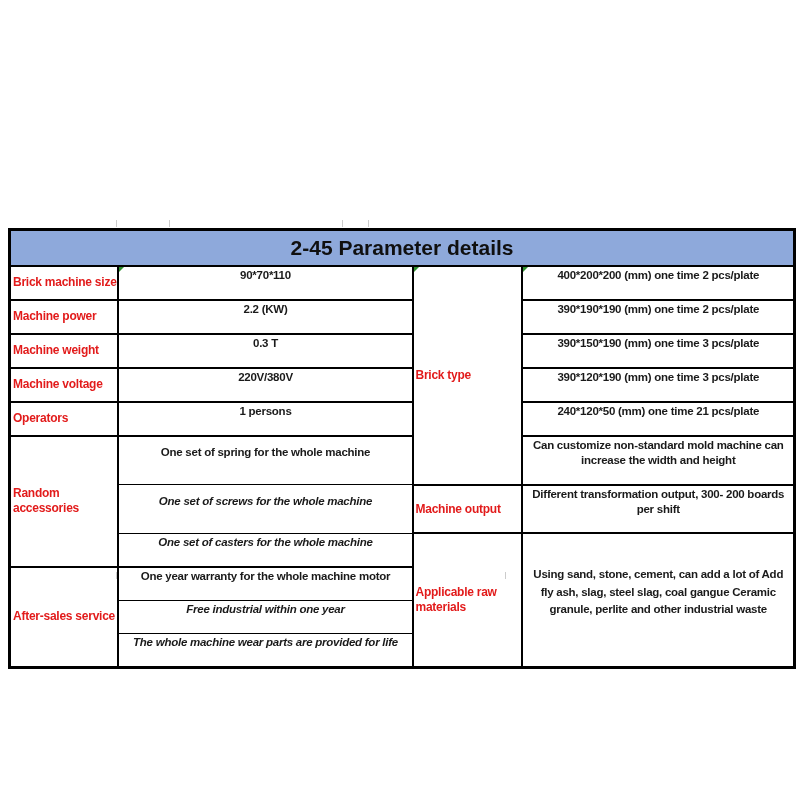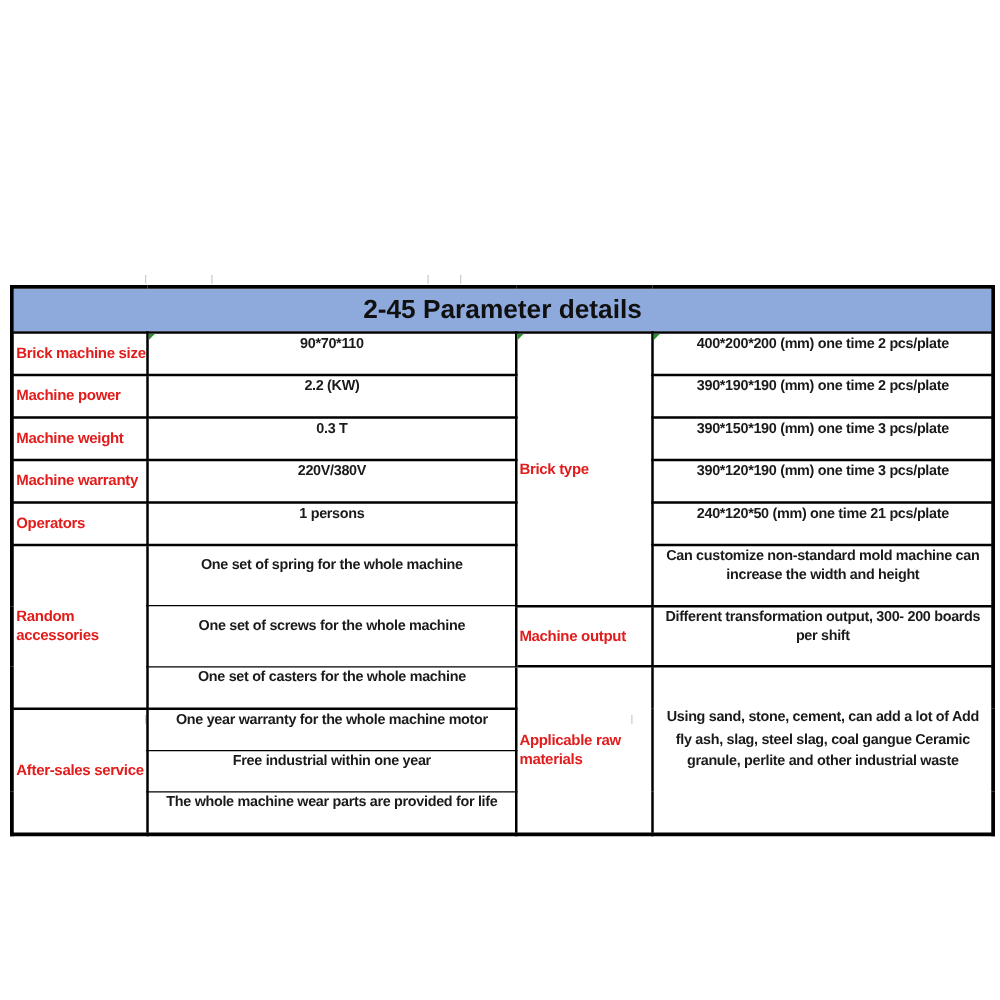--- a/index.html
+++ b/index.html
@@ -45,21 +45,21 @@
     line-height:1.25;
     padding:0 2px;
   }
   td.lbl.nowrap{white-space:nowrap;}
   td.val{
     text-align:center;
     padding:1px 4px 16px 5px;
     position:relative;
   }
   
-  .tb1{border-top-width:1px;}
+  .tb1{border-top-width:1px;font-style:italic;}
   .bb1{border-bottom-width:1px;}
 
   
   .flag{
     position:absolute;left:0;top:0;width:0;height:0;
     border-top:5px solid #2f8f2f;
     border-right:5px solid transparent;
   }
 </style>
 </head>
@@ -111,21 +111,21 @@
       <td class="val">390*190*190 (mm) one time 2 pcs/plate</td>
     </tr>
 
     <tr style="height:25px">
       <td class="lbl nowrap">Machine weight</td>
       <td class="val">0.3 T</td>
       <td class="val">390*150*190 (mm) one time 3 pcs/plate</td>
     </tr>
 
     <tr style="height:26px">
-      <td class="lbl nowrap">Machine warranty</td>
+      <td class="lbl nowrap">Machine voltage</td>
       <td class="val">220V/380V</td>
       <td class="val">390*120*190 (mm) one time 3 pcs/plate</td>
     </tr>
 
     <tr style="height:27px">
       <td class="lbl nowrap">Operators</td>
       <td class="val">1 persons</td>
       <td class="val">240*120*50 (mm) one time 21 pcs/plate</td>
     </tr>
 

